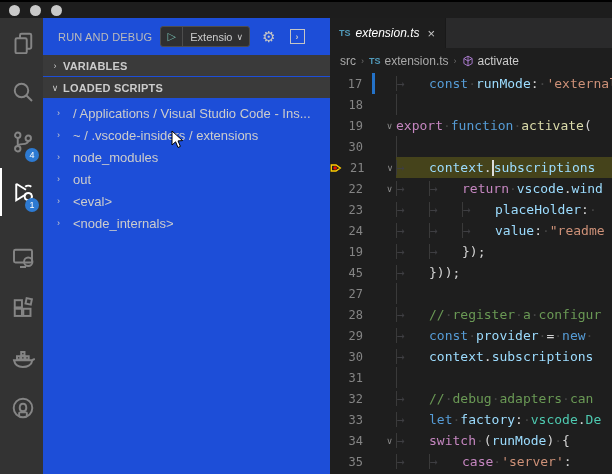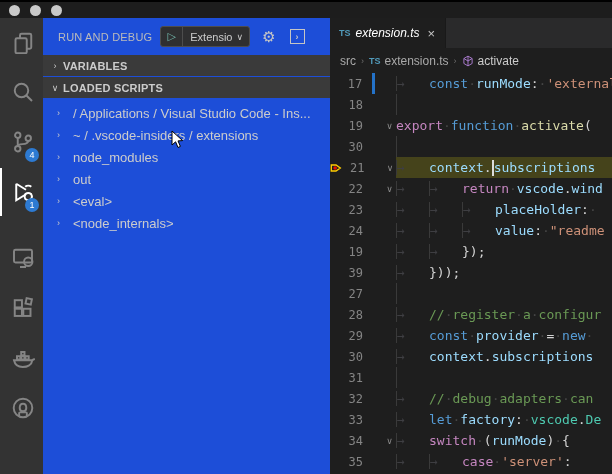--- a/index.html
+++ b/index.html
@@ -246,21 +246,21 @@
           <div class="code-line"><div class="gutter"><span class="g-bp"></span><span class="g-num">19</span><span class="g-mod"></span><span class="g-fold">∨</span></div><div class="line-content"><span class="c-ctl">export</span><span class="ws">·</span><span class="c-kw">function</span><span class="ws">·</span><span class="c-fn">activate</span><span class="c-pun">(</span></div></div>
           <div class="code-line"><div class="gutter"><span class="g-bp"></span><span class="g-num">30</span><span class="g-mod"></span><span class="g-fold"></span></div><div class="line-content"><span class="guide-ind"></span></div></div>
           <div class="code-line"><div class="gutter"><span class="g-bp"><svg viewBox="0 0 14 14">
                   <path d="M1.5 3.5 H7 L12 7 L7 10.5 H1.5 Z" fill="none" stroke="#ffcc00" stroke-width="1.6"></path>
                   <circle cx="6" cy="7" r="2.1" fill="#e51400"></circle>
                 </svg></span><span class="g-num">21</span><span class="g-mod"></span><span class="g-fold">∨</span></div><div class="line-content hl"><span class="tab-ind">→</span><span class="c-var">context</span><span class="c-pun">.</span><span class="caret"></span><span class="c-var">subscriptions</span></div></div>
           <div class="code-line"><div class="gutter"><span class="g-bp"></span><span class="g-num">22</span><span class="g-mod"></span><span class="g-fold">∨</span></div><div class="line-content"><span class="tab-ind">→</span><span class="tab-ind">→</span><span class="c-ctl">return</span><span class="ws">·</span><span class="c-var">vscode</span><span class="c-pun">.</span><span class="c-var">wind</span></div></div>
           <div class="code-line"><div class="gutter"><span class="g-bp"></span><span class="g-num">23</span><span class="g-mod"></span><span class="g-fold"></span></div><div class="line-content"><span class="tab-ind">→</span><span class="tab-ind">→</span><span class="tab-ind">→</span><span class="c-var">placeHolder</span><span class="c-pun">:</span><span class="ws">·</span></div></div>
           <div class="code-line"><div class="gutter"><span class="g-bp"></span><span class="g-num">24</span><span class="g-mod"></span><span class="g-fold"></span></div><div class="line-content"><span class="tab-ind">→</span><span class="tab-ind">→</span><span class="tab-ind">→</span><span class="c-var">value</span><span class="c-pun">:</span><span class="ws">·</span><span class="c-str">"readme</span></div></div>
           <div class="code-line"><div class="gutter"><span class="g-bp"></span><span class="g-num">19</span><span class="g-mod"></span><span class="g-fold"></span></div><div class="line-content"><span class="tab-ind">→</span><span class="tab-ind">→</span><span class="c-pun">});</span></div></div>
-          <div class="code-line"><div class="gutter"><span class="g-bp"></span><span class="g-num">39</span><span class="g-mod"></span><span class="g-fold"></span></div><div class="line-content"><span class="tab-ind">→</span><span class="c-pun">}));</span></div></div>
+          <div class="code-line"><div class="gutter"><span class="g-bp"></span><span class="g-num">45</span><span class="g-mod"></span><span class="g-fold"></span></div><div class="line-content"><span class="tab-ind">→</span><span class="c-pun">}));</span></div></div>
           <div class="code-line"><div class="gutter"><span class="g-bp"></span><span class="g-num">27</span><span class="g-mod"></span><span class="g-fold"></span></div><div class="line-content"><span class="guide-ind"></span></div></div>
           <div class="code-line"><div class="gutter"><span class="g-bp"></span><span class="g-num">28</span><span class="g-mod"></span><span class="g-fold"></span></div><div class="line-content"><span class="tab-ind">→</span><span class="c-com">//</span><span class="ws">·</span><span class="c-com">register</span><span class="ws">·</span><span class="c-com">a</span><span class="ws">·</span><span class="c-com">configur</span></div></div>
           <div class="code-line"><div class="gutter"><span class="g-bp"></span><span class="g-num">29</span><span class="g-mod"></span><span class="g-fold"></span></div><div class="line-content"><span class="tab-ind">→</span><span class="c-kw">const</span><span class="ws">·</span><span class="c-var">provider</span><span class="ws">·</span><span class="c-pun">=</span><span class="ws">·</span><span class="c-kw">new</span><span class="ws">·</span></div></div>
           <div class="code-line"><div class="gutter"><span class="g-bp"></span><span class="g-num">30</span><span class="g-mod"></span><span class="g-fold"></span></div><div class="line-content"><span class="tab-ind">→</span><span class="c-var">context</span><span class="c-pun">.</span><span class="c-var">subscriptions</span></div></div>
           <div class="code-line"><div class="gutter"><span class="g-bp"></span><span class="g-num">31</span><span class="g-mod"></span><span class="g-fold"></span></div><div class="line-content"><span class="guide-ind"></span></div></div>
           <div class="code-line"><div class="gutter"><span class="g-bp"></span><span class="g-num">32</span><span class="g-mod"></span><span class="g-fold"></span></div><div class="line-content"><span class="tab-ind">→</span><span class="c-com">//</span><span class="ws">·</span><span class="c-com">debug</span><span class="ws">·</span><span class="c-com">adapters</span><span class="ws">·</span><span class="c-com">can</span></div></div>
           <div class="code-line"><div class="gutter"><span class="g-bp"></span><span class="g-num">33</span><span class="g-mod"></span><span class="g-fold"></span></div><div class="line-content"><span class="tab-ind">→</span><span class="c-kw">let</span><span class="ws">·</span><span class="c-var">factory</span><span class="c-pun">:</span><span class="ws">·</span><span class="c-typ">vscode</span><span class="c-pun">.</span><span class="c-typ">De</span></div></div>
           <div class="code-line"><div class="gutter"><span class="g-bp"></span><span class="g-num">34</span><span class="g-mod"></span><span class="g-fold">∨</span></div><div class="line-content"><span class="tab-ind">→</span><span class="c-ctl">switch</span><span class="ws">·</span><span class="c-pun">(</span><span class="c-var">runMode</span><span class="c-pun">)</span><span class="ws">·</span><span class="c-pun">{</span></div></div>
           <div class="code-line"><div class="gutter"><span class="g-bp"></span><span class="g-num">35</span><span class="g-mod"></span><span class="g-fold"></span></div><div class="line-content"><span class="tab-ind">→</span><span class="tab-ind">→</span><span class="c-ctl">case</span><span class="ws">·</span><span class="c-str">'server'</span><span class="c-pun">:</span></div></div>
         </div>

